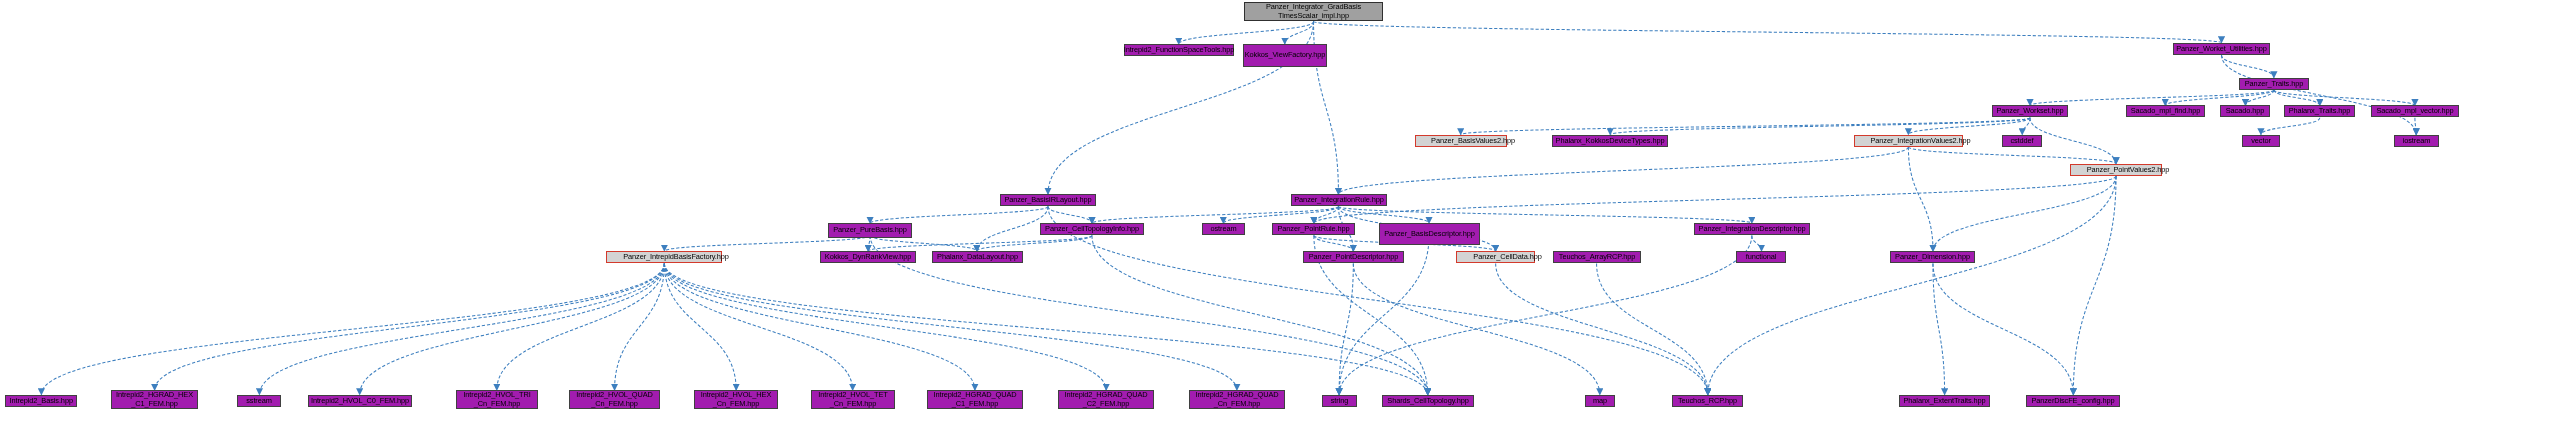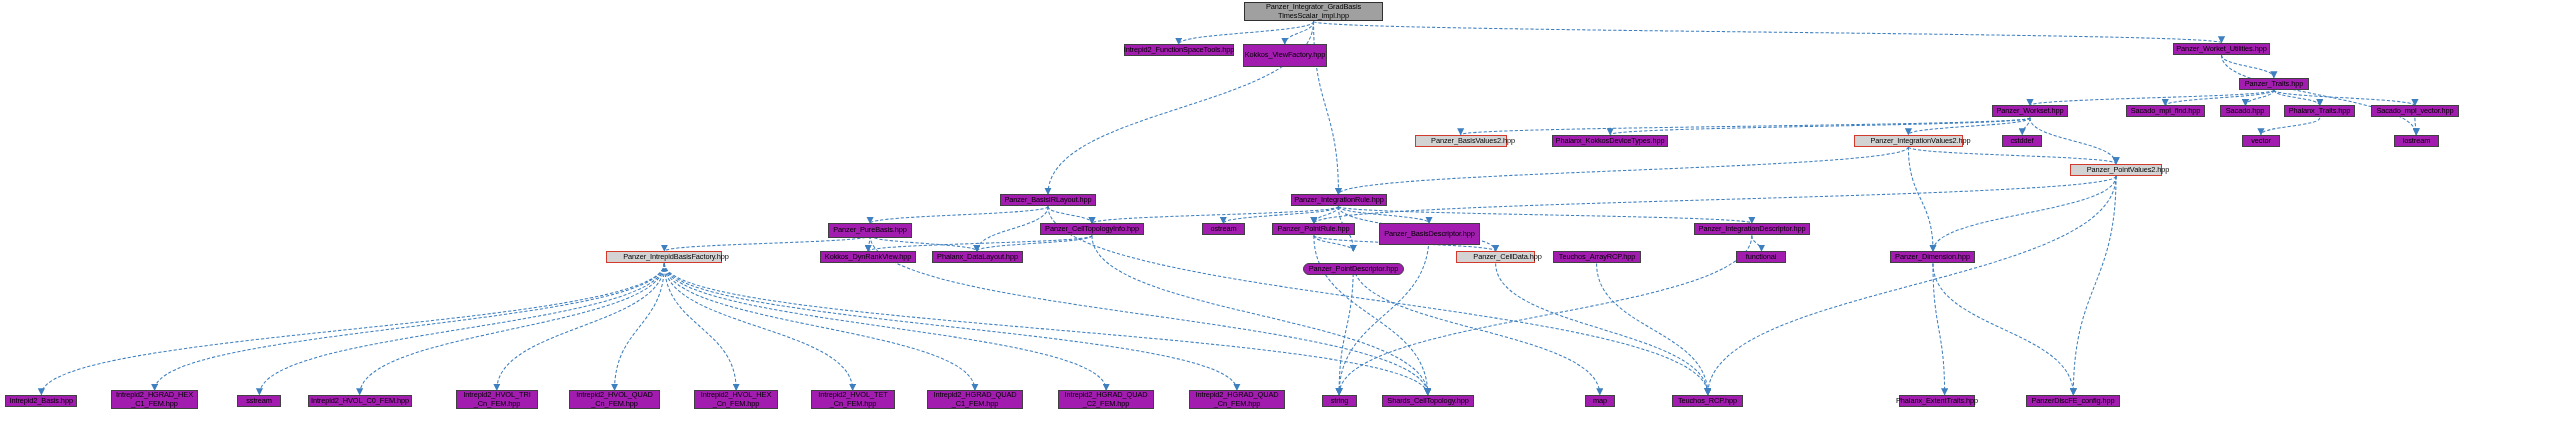--- a/index.html
+++ b/index.html
@@ -159,21 +159,21 @@
       <div class="node" style="left: 1291px; top: 194px; width: 96px; height: 12.3px;"><span>Panzer_IntegrationRule.hpp</span></div>
       <div class="node" style="left: 828px; top: 223px; width: 84px; height: 15px;"><span>Panzer_PureBasis.hpp</span></div>
       <div class="node" style="left: 1040px; top: 223px; width: 104px; height: 12.3px;"><span>Panzer_CellTopologyInfo.hpp</span></div>
       <div class="node" style="left: 1202px; top: 223px; width: 43px; height: 12.3px;"><span>ostream</span></div>
       <div class="node" style="left: 1272px; top: 223px; width: 83px; height: 12.3px;"><span>Panzer_PointRule.hpp</span></div>
       <div class="node" style="left: 1379px; top: 223px; width: 101px; height: 22px;"><span>Panzer_BasisDescriptor.hpp</span></div>
       <div class="node" style="left: 1694px; top: 223px; width: 116px; height: 12.3px;"><span>Panzer_IntegrationDescriptor.hpp</span></div>
       <div class="node red" style="left: 606px; top: 251px; width: 116px; height: 12.3px;"><span>Panzer_IntrepidBasisFactory.hpp</span></div>
       <div class="node" style="left: 820px; top: 251px; width: 96px; height: 12.3px;"><span>Kokkos_DynRankView.hpp</span></div>
       <div class="node" style="left: 932px; top: 251px; width: 91px; height: 12.3px;"><span>Phalanx_DataLayout.hpp</span></div>
-      <div class="node" style="left: 1303px; top: 263px; width: 101px; height: 12.3px; border-radius: 6px;"><span>Panzer_PointDescriptor.hpp</span></div>
+      <div class="node" style="left: 1303px; top: 251px; width: 101px; height: 12.3px;"><span>Panzer_PointDescriptor.hpp</span></div>
       <div class="node red" style="left: 1456px; top: 251px; width: 79px; height: 12.3px;"><span>Panzer_CellData.hpp</span></div>
       <div class="node" style="left: 1553px; top: 251px; width: 88px; height: 12.3px;"><span>Teuchos_ArrayRCP.hpp</span></div>
       <div class="node" style="left: 1736px; top: 251px; width: 50px; height: 12.3px;"><span>functional</span></div>
       <div class="node" style="left: 1890px; top: 251px; width: 85px; height: 12.3px;"><span>Panzer_Dimension.hpp</span></div>
       <div class="node" style="left: 5.2px; top: 395px; width: 72px; height: 12.3px;"><span>Intrepid2_Basis.hpp</span></div>
       <div class="node" style="left: 111px; top: 390px; width: 87px; height: 19.4px;"><span>Intrepid2_HGRAD_HEX
 _C1_FEM.hpp</span></div>
       <div class="node" style="left: 237px; top: 395px; width: 44px; height: 12.3px;"><span>sstream</span></div>
       <div class="node" style="left: 308px; top: 395px; width: 104px; height: 12.3px;"><span>Intrepid2_HVOL_C0_FEM.hpp</span></div>
       <div class="node" style="left: 456px; top: 390px; width: 82px; height: 19.4px;"><span>Intrepid2_HVOL_TRI
@@ -187,17 +187,17 @@
       <div class="node" style="left: 927px; top: 390px; width: 96px; height: 19.4px;"><span>Intrepid2_HGRAD_QUAD
 _C1_FEM.hpp</span></div>
       <div class="node" style="left: 1058px; top: 390px; width: 96px; height: 19.4px;"><span>Intrepid2_HGRAD_QUAD
 _C2_FEM.hpp</span></div>
       <div class="node" style="left: 1189px; top: 390px; width: 96px; height: 19.4px;"><span>Intrepid2_HGRAD_QUAD
 _Cn_FEM.hpp</span></div>
       <div class="node" style="left: 1322px; top: 395px; width: 35px; height: 12.3px;"><span>string</span></div>
       <div class="node" style="left: 1382px; top: 395px; width: 92px; height: 12.3px;"><span>Shards_CellTopology.hpp</span></div>
       <div class="node" style="left: 1585px; top: 395px; width: 30px; height: 12.3px;"><span>map</span></div>
       <div class="node" style="left: 1672px; top: 395px; width: 71px; height: 12.3px;"><span>Teuchos_RCP.hpp</span></div>
-      <div class="node" style="left: 1899px; top: 395px; width: 76px; height: 12.3px;"><span>Phalanx_ExtentTraits.hpp</span></div>
+      <div class="node" style="left: 1899px; top: 395px; width: 91px; height: 12.3px;"><span>Phalanx_ExtentTraits.hpp</span></div>
       <div class="node" style="left: 2026px; top: 395px; width: 94px; height: 12.3px;"><span>PanzerDiscFE_config.hpp</span></div>
     </div>
 </div>
 
 
 </body></html>

